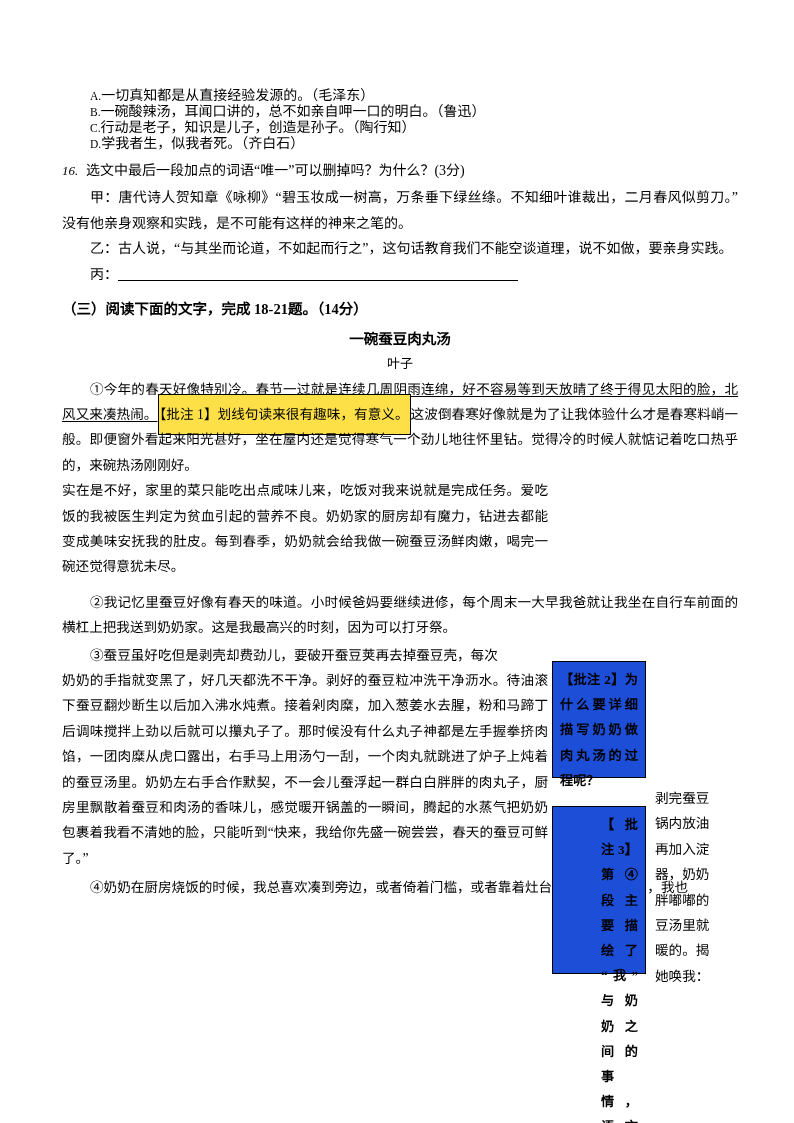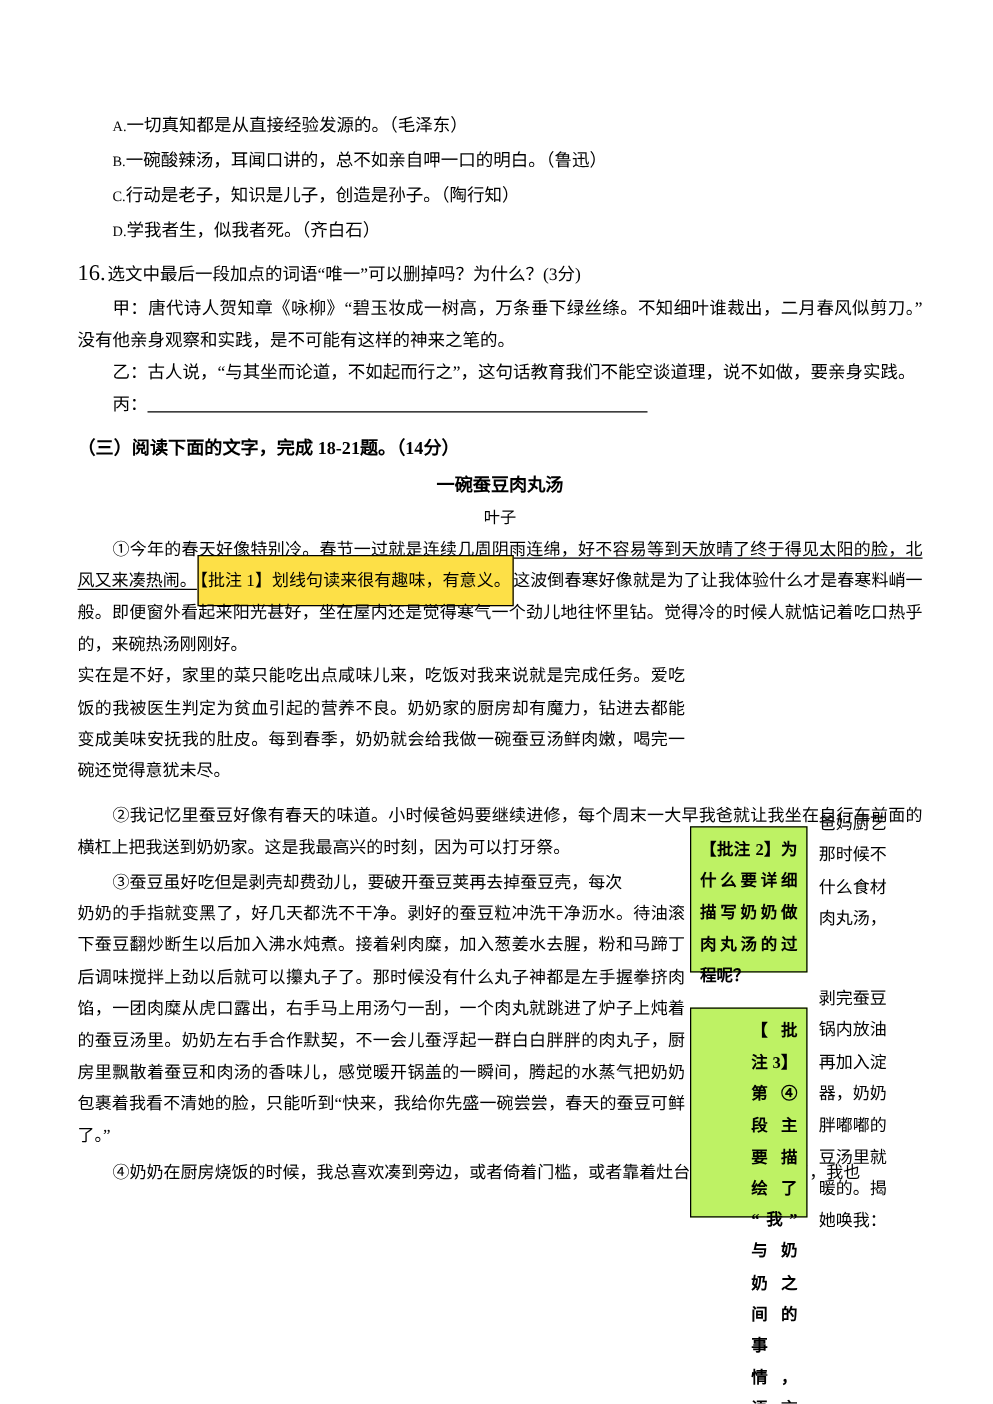--- a/index.html
+++ b/index.html
@@ -22,39 +22,40 @@
     overflow: hidden;
   }
   .content {
     position: absolute;
     left: 62px;
     top: 88px;
     width: 676px;
   }
   .opt {
     font-size: 14.0px;
-    line-height: 28px;
+    line-height: 15px;
     margin: 0;
     padding-left: 28px;
   }
   .opt .lbl {
     font-size: 11.5px;
     font-family: "Liberation Serif", serif;
   }
   .q {
     font-size: 14.0px;
     line-height: 27.2px;
     margin: 0;
     text-align: justify;
     text-justify: inter-ideograph;
   }
   .q-num {
     display: inline-block;
     width: 24px;
-    font-size: 18px;
+    font-size: 13px;
+    font-style: italic;
   }
   .q-body {
     display: inline;
   }
   .q-indent {
     padding-left: 24px;
     text-indent: 0;
   }
   .speaker {
     font-size: 14.0px;
@@ -106,21 +107,21 @@
   .anno-inline {
     background: #fde047;
     border: 1.2px solid #000000;
     padding: 12px 1px;
     font-size: 13.6px;
     white-space: nowrap;
   }
   
   .anno-box {
     position: absolute;
-    background: #bef264;
+    background: #1d4ed8;
     border: 1.5px solid #000000;
     box-sizing: border-box;
     font-size: 13.2px;
     font-weight: bold;
     line-height: 25.2px;
     text-align: justify;
     text-justify: inter-ideograph;
     padding: 5px 7px 5px 7px;
   }
   #anno-box-2 { left: 552px; top: 661px; width: 94px; height: 117px; }
@@ -179,24 +180,20 @@
     <p class="body-p narrow" style="margin-top:2px;"><span>③蚕豆虽好吃但是剥壳却费劲儿，要破开蚕豆荚再去掉蚕豆壳，每次</span></p>
     <p class="body-p narrow" style="text-indent:0;"><span>奶奶的手指就变黑了，好几天都洗不干净。剥好的蚕豆粒冲洗干净沥水。待油滚下蚕豆翻炒断生以后加入沸水炖煮。接着剁肉糜，加入葱姜水去腥，粉和马蹄丁后调味搅拌上劲以后就可以攥丸子了。那时候没有什么丸子神都是左手握拳挤肉馅，一团肉糜从虎口露出，右手马上用汤勺一刮，一个肉丸就跳进了炉子上炖着的蚕豆汤里。奶奶左右手合作默契，不一会儿蚕浮起一群白白胖胖的肉丸子，厨房里飘散着蚕豆和肉汤的香味儿，感觉暖开锅盖的一瞬间，腾起的水蒸气把奶奶包裹着我看不清她的脸，只能听到“快来，我给你先盛一碗尝尝，春天的蚕豆可鲜了。”</span></p>
 
     <p class="body-p" style="margin-top:4px;"><span>④奶奶在厨房烧饭的时候，我总喜欢凑到旁边，或者倚着门槛，或者靠着灶台。后来慢慢大了，我也</span></p>
 
   </div>
 
   <div class="anno-box" id="anno-box-2">【批注 2】为什么要详细描写奶奶做肉丸汤的过程呢？</div>
   <div class="anno-box" id="anno-box-3">【批注 3】第④段主要描绘了“我”与奶奶之间的事情，语言朴实却情感真挚。</div>
 
-  <div class="margin-col" id="margin-col-2">爸妈厨艺
-那时候不
-什么食材
-肉丸汤，</div>
   <div class="margin-col" id="margin-col-3">剥完蚕豆
 锅内放油
 再加入淀
 器，奶奶
 胖嘟嘟的
 豆汤里就
 暖的。揭
 她唤我：</div>
 
 </div>

